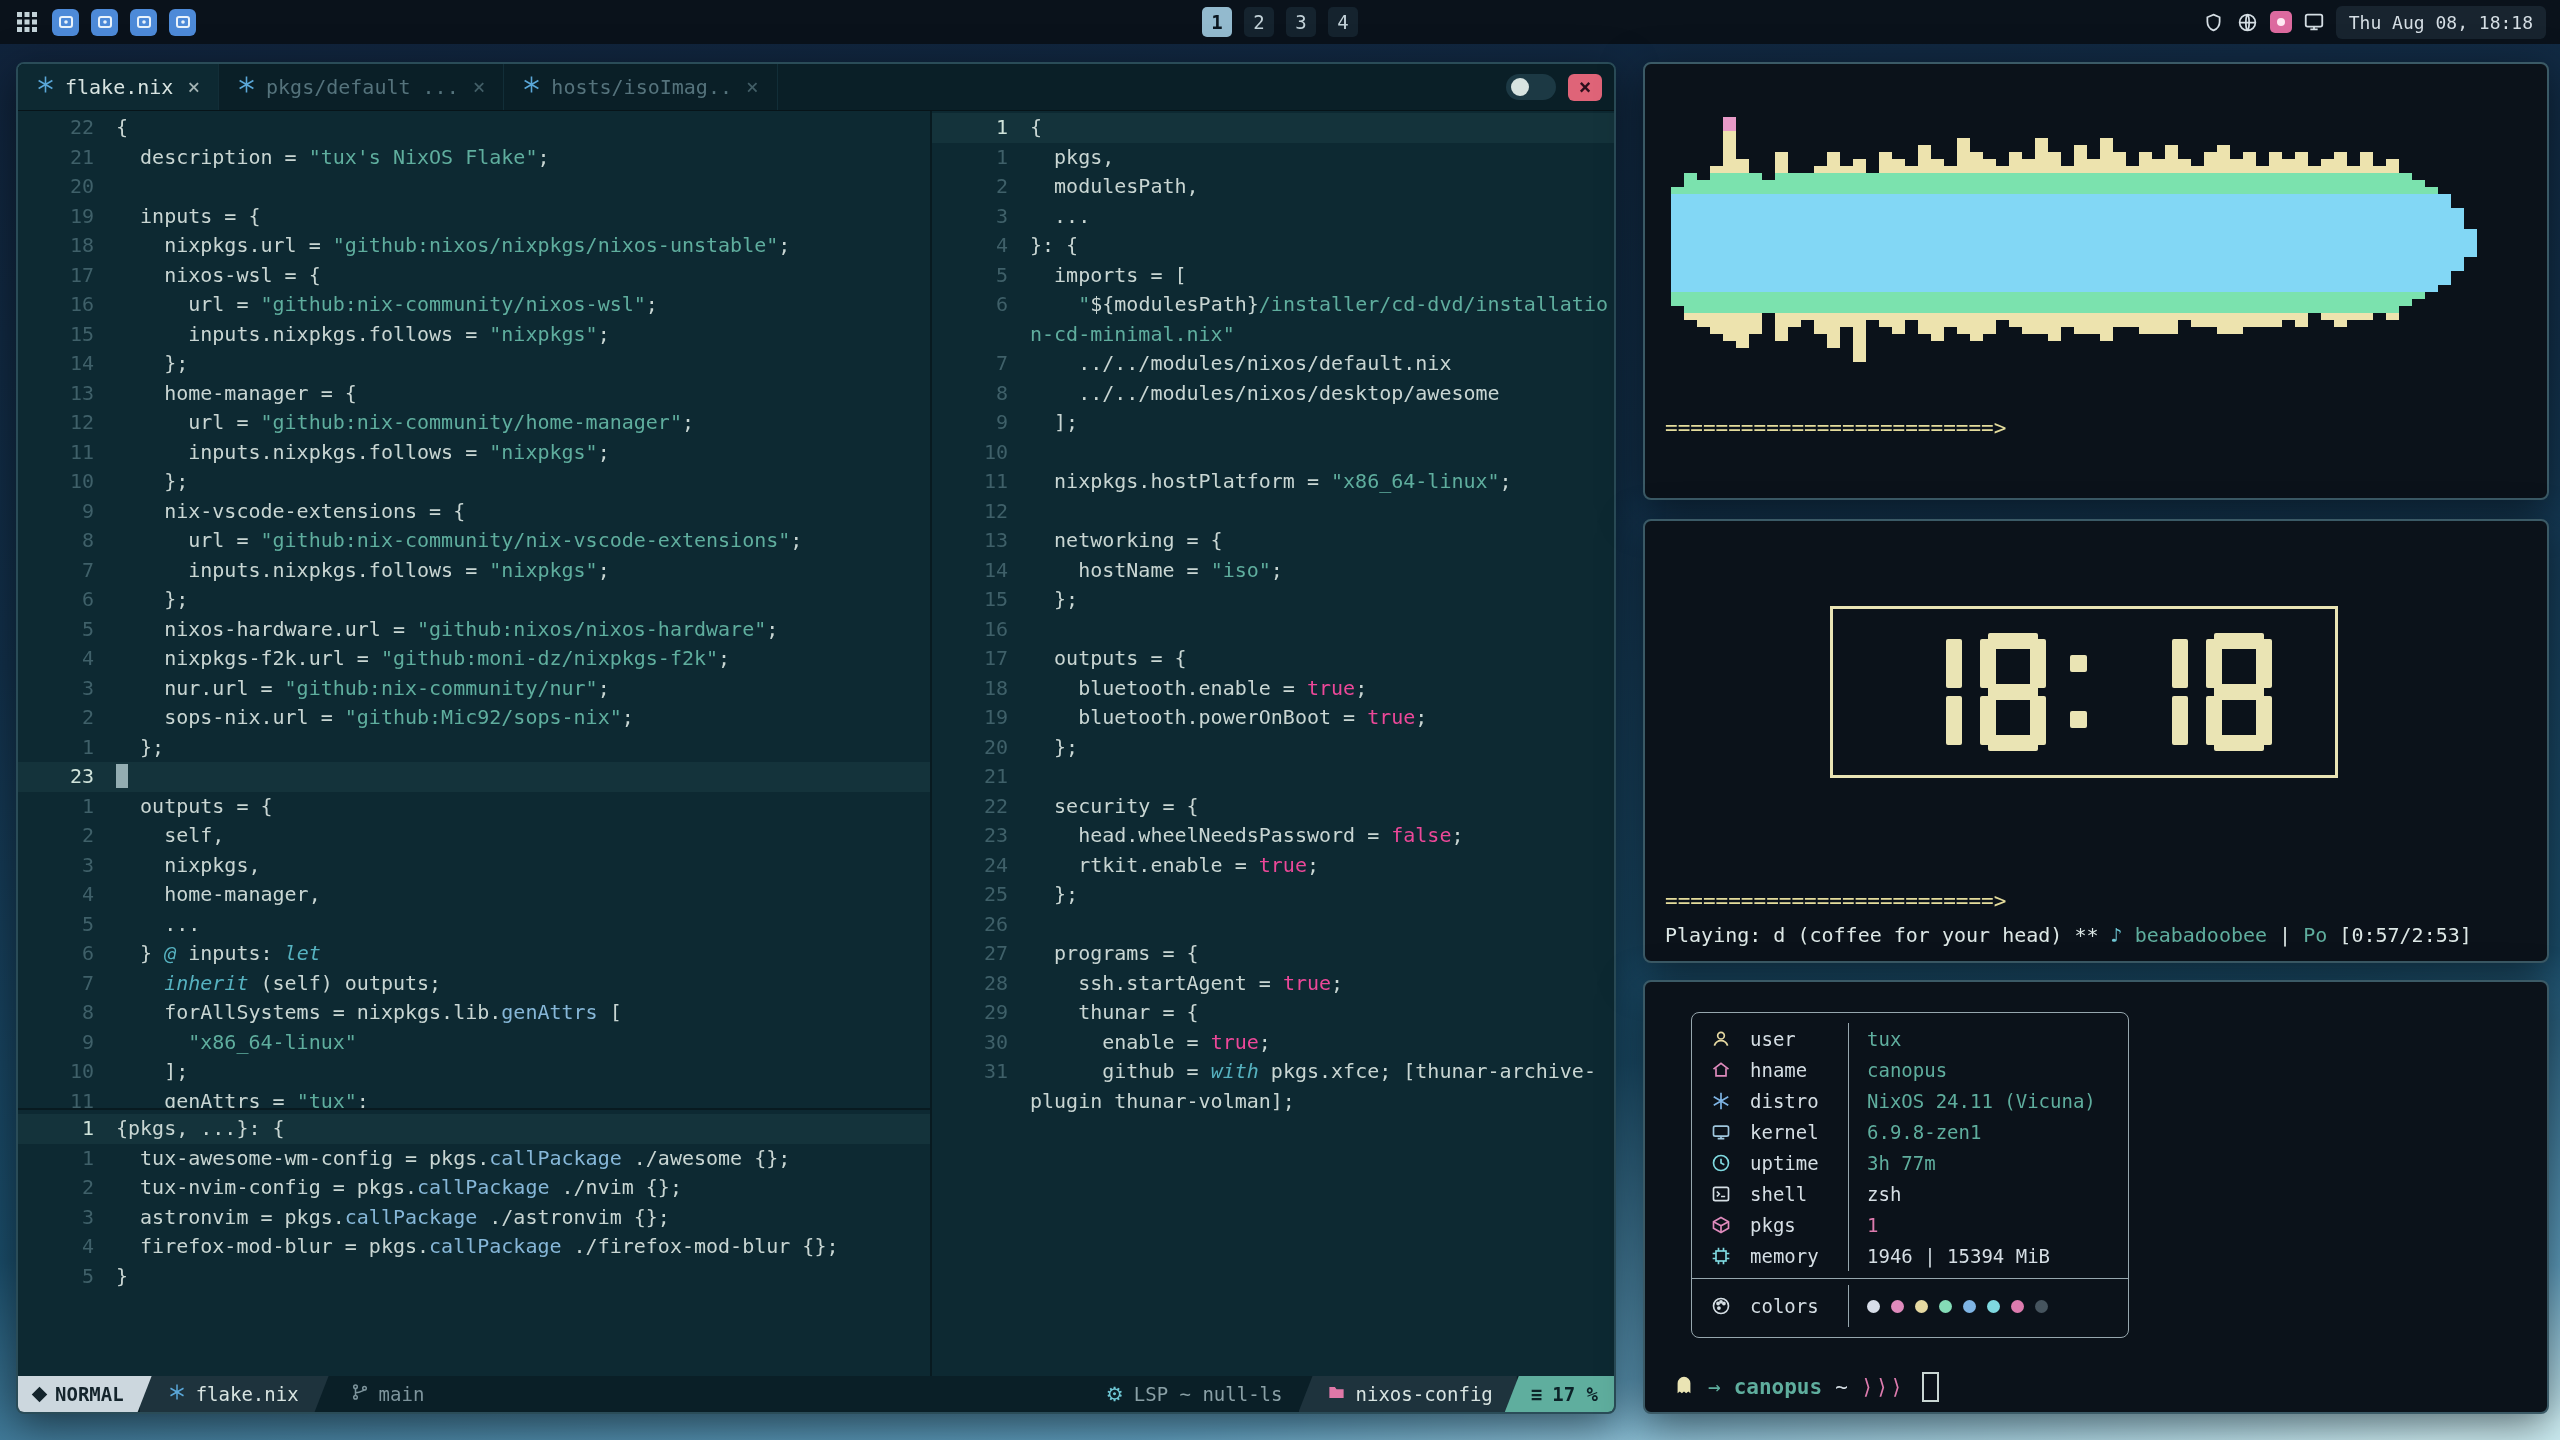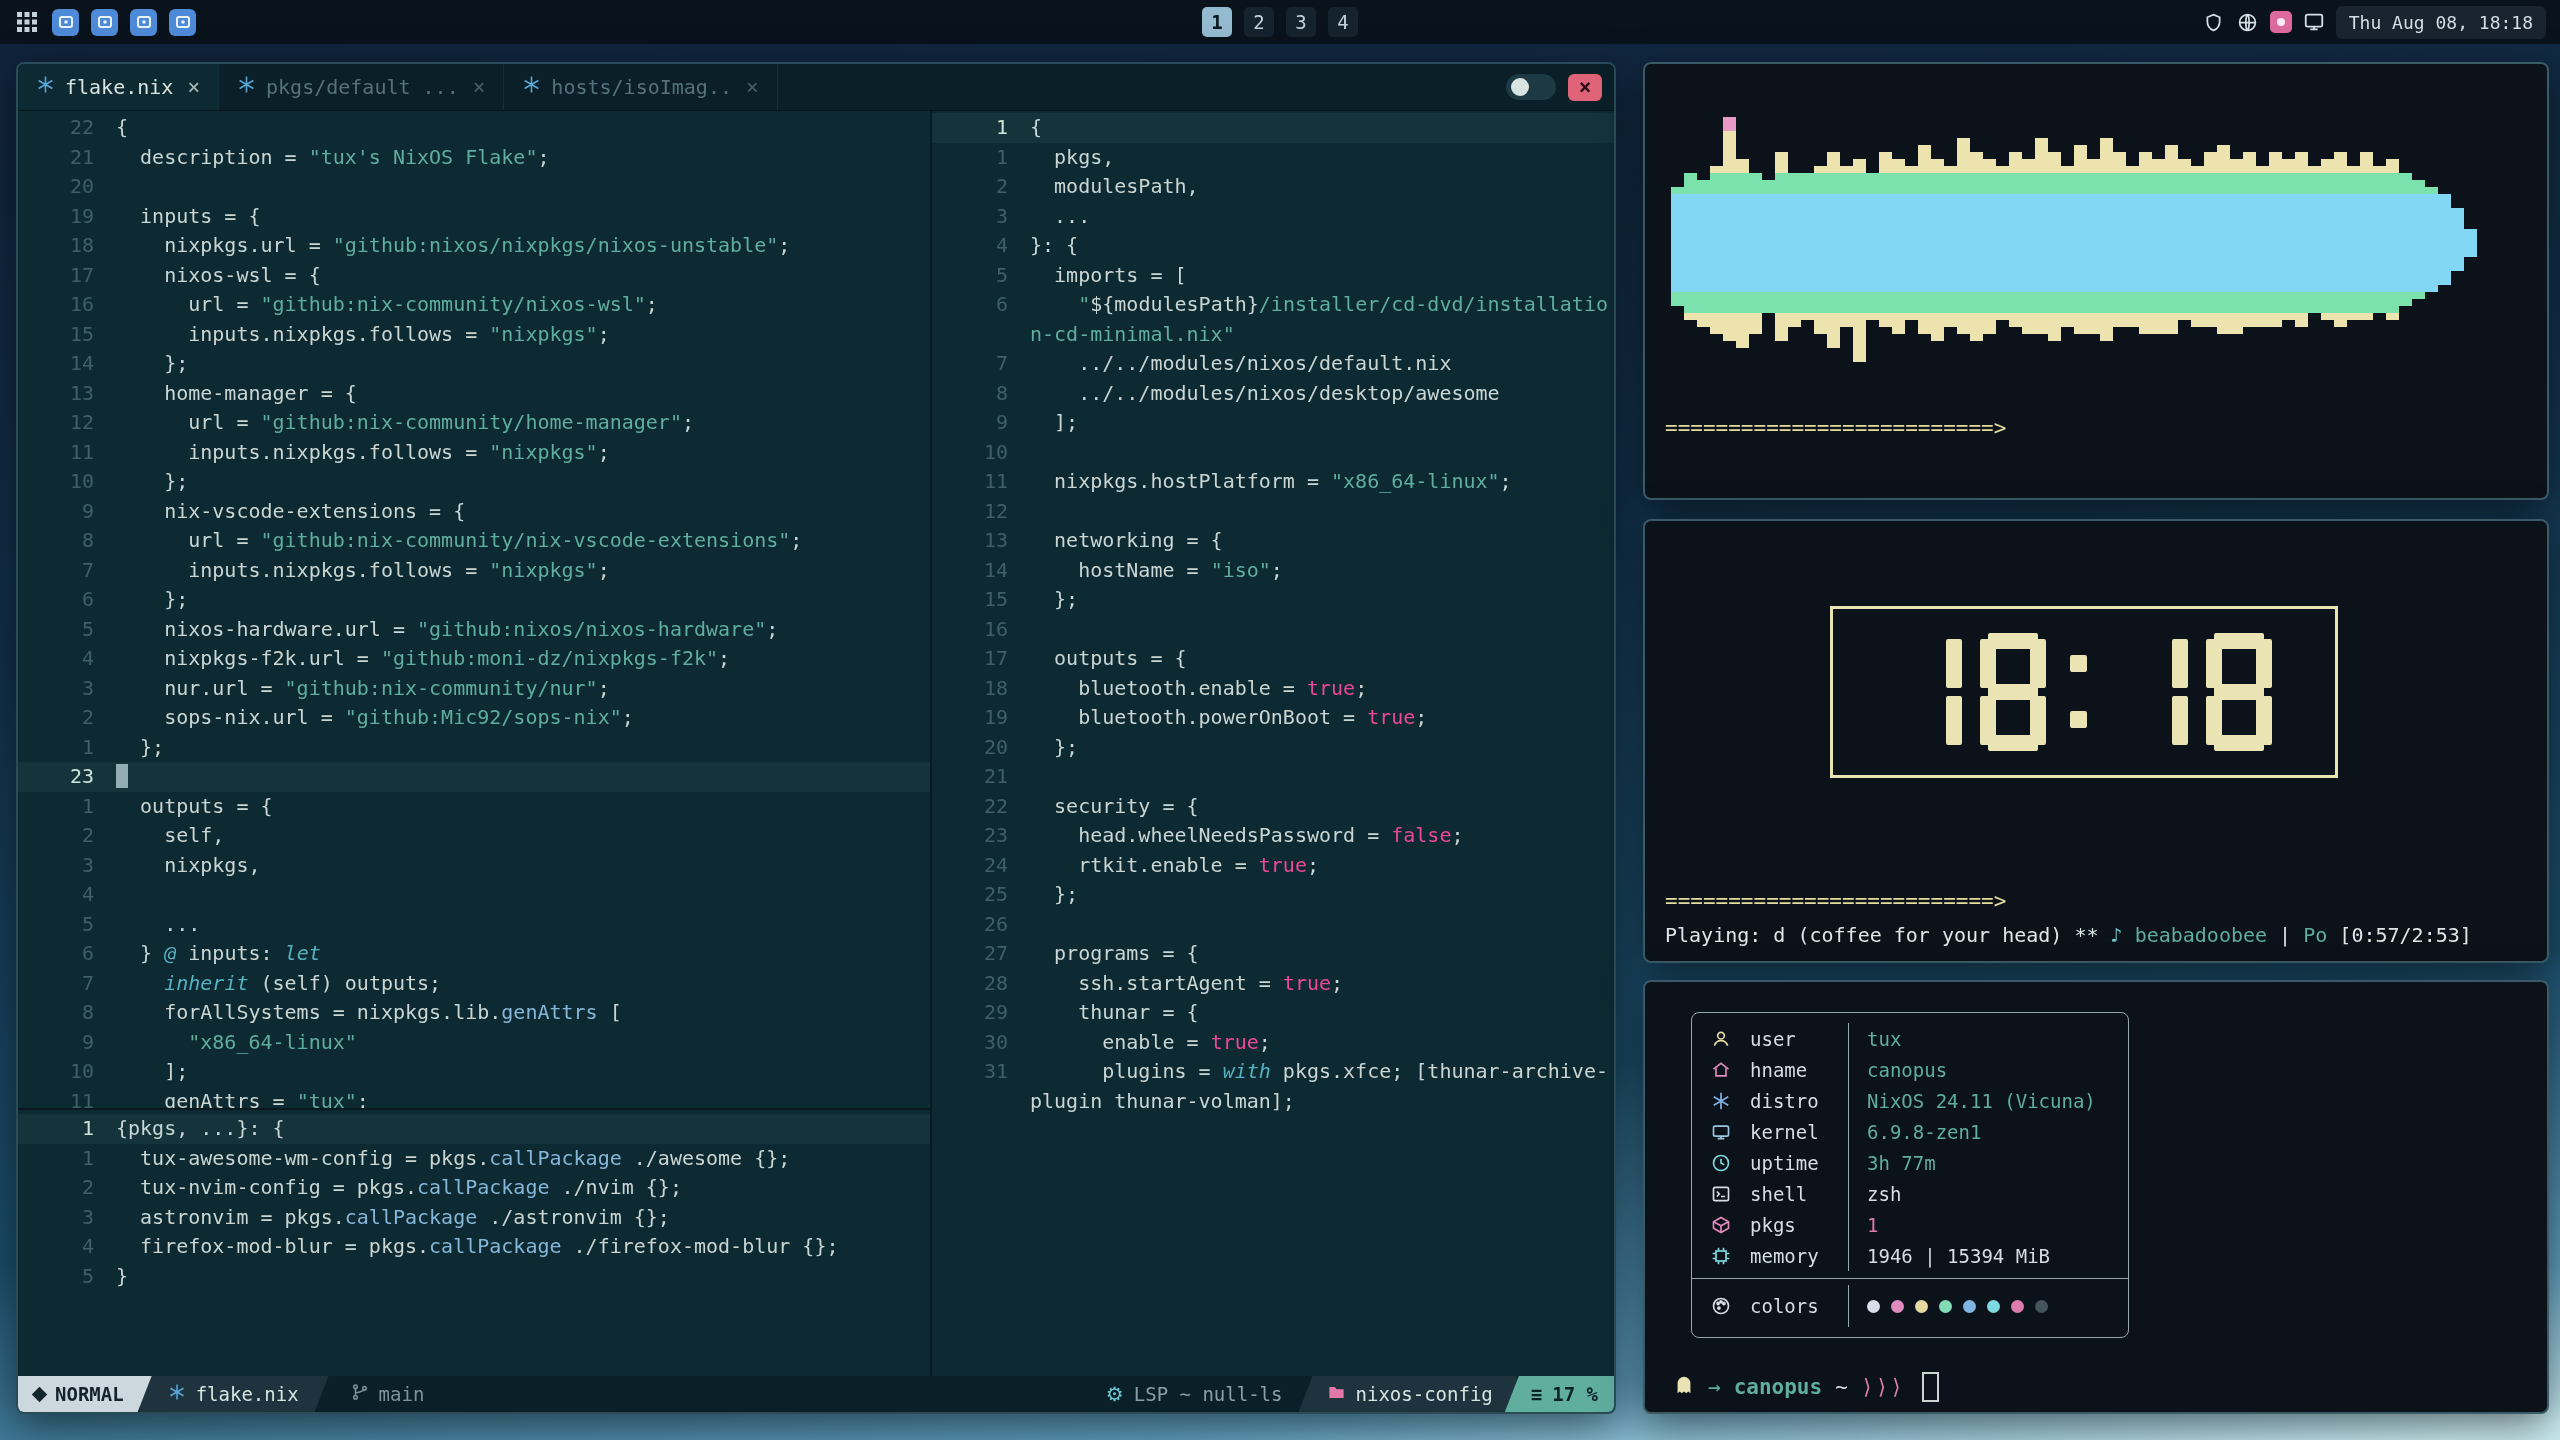--- a/index.html
+++ b/index.html
@@ -246,21 +246,21 @@
           <div class="code-line"><span class="ln">6</span><span class="codetext"><span class="tk-p">    };</span></span></div>
           <div class="code-line"><span class="ln">5</span><span class="codetext"><span class="tk-p">    nixos-hardware.url = </span><span class="tk-s">"github:nixos/nixos-hardware"</span><span class="tk-p">;</span></span></div>
           <div class="code-line"><span class="ln">4</span><span class="codetext"><span class="tk-p">    nixpkgs-f2k.url = </span><span class="tk-s">"github:moni-dz/nixpkgs-f2k"</span><span class="tk-p">;</span></span></div>
           <div class="code-line"><span class="ln">3</span><span class="codetext"><span class="tk-p">    nur.url = </span><span class="tk-s">"github:nix-community/nur"</span><span class="tk-p">;</span></span></div>
           <div class="code-line"><span class="ln">2</span><span class="codetext"><span class="tk-p">    sops-nix.url = </span><span class="tk-s">"github:Mic92/sops-nix"</span><span class="tk-p">;</span></span></div>
           <div class="code-line"><span class="ln">1</span><span class="codetext"><span class="tk-p">  };</span></span></div>
           <div class="code-line cur"><span class="ln">23</span><span class="codetext"><span class="tk-cursor"> </span></span></div>
           <div class="code-line"><span class="ln">1</span><span class="codetext"><span class="tk-p">  outputs = {</span></span></div>
           <div class="code-line"><span class="ln">2</span><span class="codetext"><span class="tk-p">    self,</span></span></div>
           <div class="code-line"><span class="ln">3</span><span class="codetext"><span class="tk-p">    nixpkgs,</span></span></div>
-          <div class="code-line"><span class="ln">4</span></div>
+          <div class="code-line"><span class="ln">4</span><span class="codetext"><span class="tk-p">    home-manager,</span></span></div>
           <div class="code-line"><span class="ln">5</span><span class="codetext"><span class="tk-p">    ...</span></span></div>
           <div class="code-line"><span class="ln">6</span><span class="codetext"><span class="tk-p">  } </span><span class="tk-kw">@</span><span class="tk-p"> inputs: </span><span class="tk-kw">let</span></span></div>
           <div class="code-line"><span class="ln">7</span><span class="codetext"><span class="tk-p">    </span><span class="tk-kw">inherit</span><span class="tk-p"> (self) outputs;</span></span></div>
           <div class="code-line"><span class="ln">8</span><span class="codetext"><span class="tk-p">    forAllSystems = nixpkgs.lib.</span><span class="tk-fn">genAttrs</span><span class="tk-p"> [</span></span></div>
           <div class="code-line"><span class="ln">9</span><span class="codetext"><span class="tk-p">      </span><span class="tk-s">"x86_64-linux"</span></span></div>
           <div class="code-line"><span class="ln">10</span><span class="codetext"><span class="tk-p">    ];</span></span></div>
           <div class="code-line"><span class="ln">11</span><span class="codetext"><span class="tk-p">    genAttrs = </span><span class="tk-s">"tux"</span><span class="tk-p">;</span></span></div>
         </div>
       <div class="buf buf-bottom">
           <div class="code-line cur"><span class="ln">1</span><span class="codetext"><span class="tk-p">{pkgs, ...}: {</span></span></div>
@@ -297,21 +297,21 @@
         <div class="code-line"><span class="ln">21</span><span class="codetext"></span></div>
         <div class="code-line"><span class="ln">22</span><span class="codetext"><span class="tk-p">  security = {</span></span></div>
         <div class="code-line"><span class="ln">23</span><span class="codetext"><span class="tk-p">    head.wheelNeedsPassword = </span><span class="tk-b">false</span><span class="tk-p">;</span></span></div>
         <div class="code-line"><span class="ln">24</span><span class="codetext"><span class="tk-p">    rtkit.enable = </span><span class="tk-b">true</span><span class="tk-p">;</span></span></div>
         <div class="code-line"><span class="ln">25</span><span class="codetext"><span class="tk-p">  };</span></span></div>
         <div class="code-line"><span class="ln">26</span><span class="codetext"></span></div>
         <div class="code-line"><span class="ln">27</span><span class="codetext"><span class="tk-p">  programs = {</span></span></div>
         <div class="code-line"><span class="ln">28</span><span class="codetext"><span class="tk-p">    ssh.startAgent = </span><span class="tk-b">true</span><span class="tk-p">;</span></span></div>
         <div class="code-line"><span class="ln">29</span><span class="codetext"><span class="tk-p">    thunar = {</span></span></div>
         <div class="code-line"><span class="ln">30</span><span class="codetext"><span class="tk-p">      enable = </span><span class="tk-b">true</span><span class="tk-p">;</span></span></div>
-        <div class="code-line"><span class="ln">31</span><span class="codetext"><span class="tk-p">      plugins = </span><span class="tk-kw">with</span><span class="tk-p"> pkgs.xfce; [thunar-archive-</span></span></div>
+        <div class="code-line"><span class="ln">31</span><span class="codetext"><span class="tk-p">      github = </span><span class="tk-kw">with</span><span class="tk-p"> pkgs.xfce; [thunar-archive-</span></span></div>
         <div class="code-line"><span class="ln"></span><span class="codetext"><span class="tk-p">plugin thunar-volman];</span></span></div>
       </div>
   </div>
 
   <div class="statusline">
     <div class="seg seg-mode">
       <span class="mode-diamond"></span>
       <span>NORMAL</span>
     </div>
     <div class="seg seg-file">

